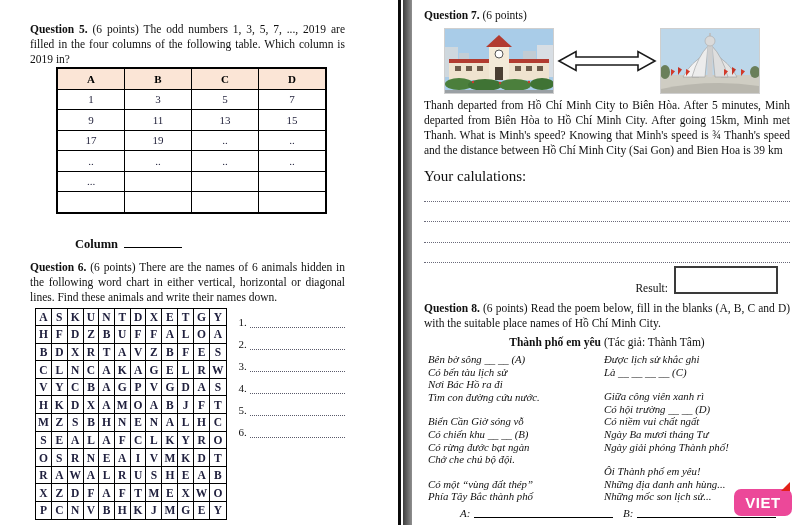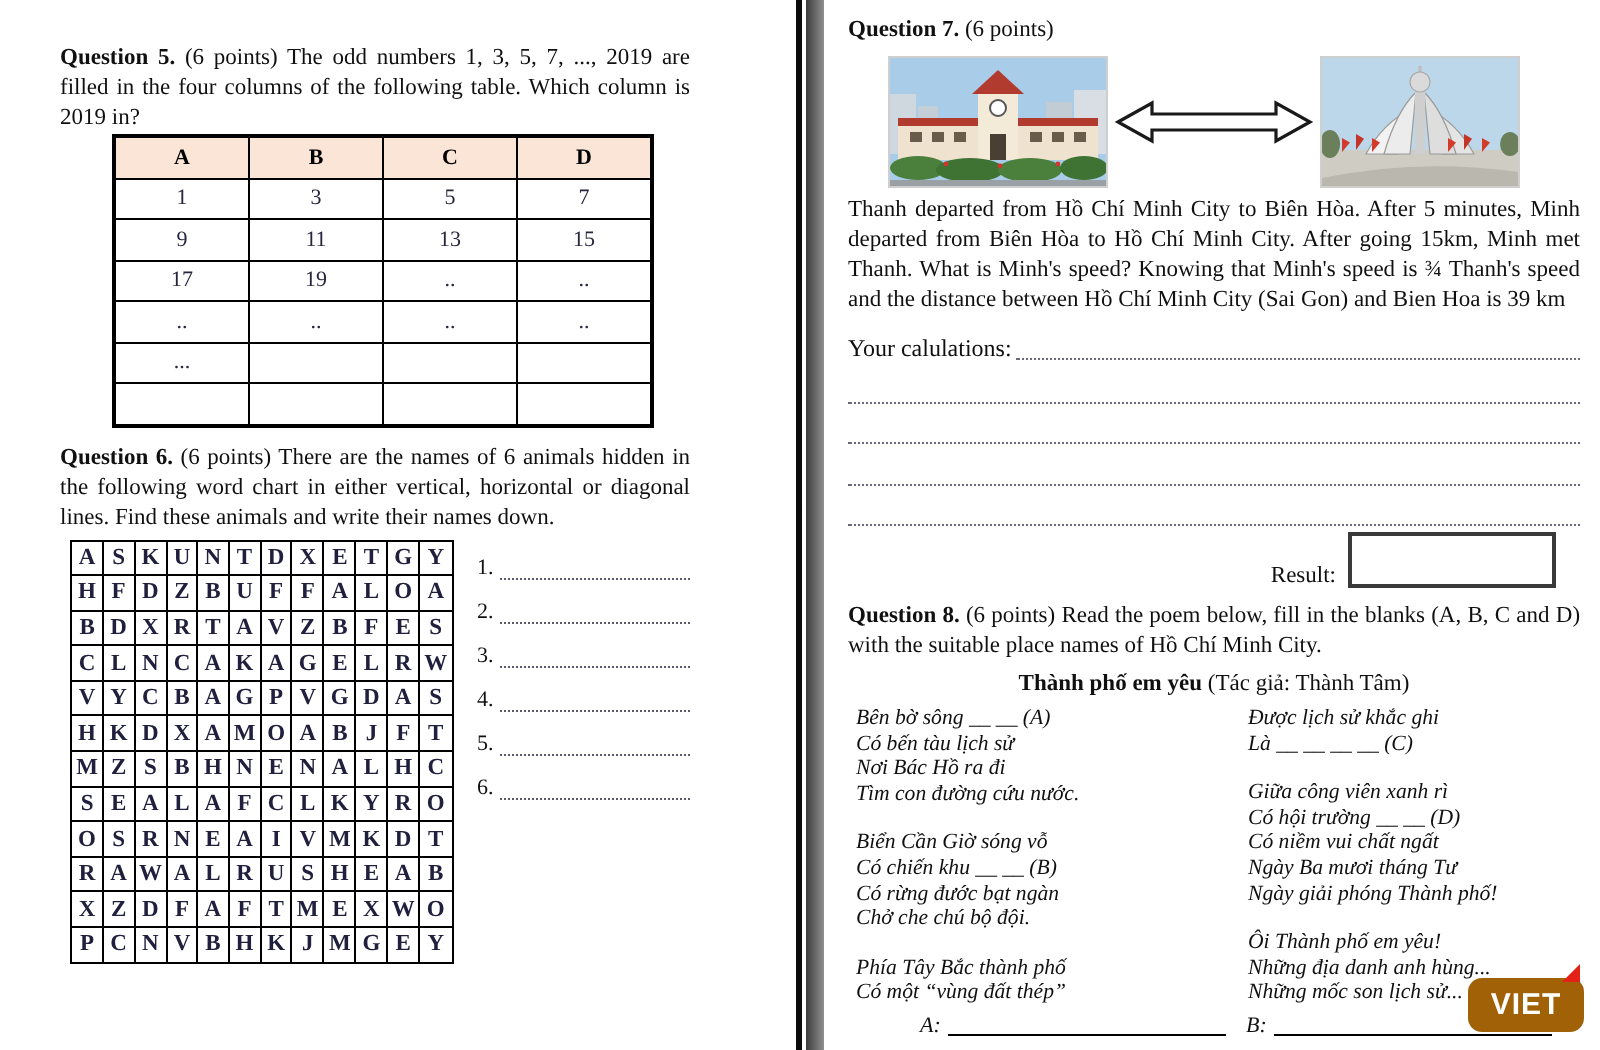--- a/index.html
+++ b/index.html
@@ -38,39 +38,39 @@
   .answers{margin-left:12px;padding-top:8px;font-size:11px;width:118px;}
   .answer-item{display:flex;align-items:flex-end;height:12px;margin-bottom:10px;}
   .answer-item .num{margin-right:3px;}
   .answer-item .dotted{flex:1;border-bottom:1.6px dotted #5a5a6a;height:9px;}
 
   
   .images-row{display:flex;align-items:center;margin:5px 0 0 20px;height:66px;}
   .img-frame{border:1px solid #cfcfcf;background:#fff;line-height:0;}
   .arrow-box{width:106px;display:flex;justify-content:center;align-items:center;}
   .q7-para{margin-top:4px;}
-  .calc-row{display:flex;align-items:center;font-size:12px;margin-top:10px;height:13px;}
+  .calc-row{display:flex;align-items:flex-start;font-size:15px;margin-top:10px;height:13px;flex-direction:column;}
   .dotfill{flex:1;border-bottom:1.6px dotted #6a6a7a;height:9px;margin-left:2px;}
   .dotline{border-bottom:1.6px dotted #6a6a7a;height:2px;margin-top:17.5px;}
   .result-row{display:flex;justify-content:flex-end;align-items:flex-end;margin-top:3px;font-size:11.5px;}
   .result-box{width:100px;height:24px;border:2px solid #3a3a3a;margin-left:6px;margin-right:12px;}
 
   
   .q8-head{margin-top:7px;}
   .poem-title{text-align:center;font-size:11.5px;margin-top:5px;}
-  .poem-cols{display:flex;margin-top:5px;font-style:italic;font-size:10.8px;line-height:12.6px;gap:20px;}
+  .poem-cols{display:flex;margin-top:5px;font-style:italic;font-size:10.8px;line-height:12.6px;}
   .poem-col-left{width:176px;padding-left:4px;}
   .poem-col-right{flex:1;}
   .stanza-gap{height:12px;}
   .abcd{margin-top:3px;font-style:italic;font-size:11px;}
   .abcd-row{display:flex;align-items:flex-end;margin:0 14px 9px 36px;height:13px;}
   .sline{flex:1;border-bottom:1.6px solid #000;height:9px;margin:0 10px 1px 4px;}
   .sline:last-child{margin-right:0;}
 
-  .viet-logo{position:absolute;left:734px;top:489px;width:58px;height:27px;background:#a16207;
+  .viet-logo{position:absolute;left:734px;top:489px;width:58px;height:27px;background:#ec4899;
     border-radius:7px;display:flex;align-items:center;justify-content:center;
     color:#fff;font-family:"Liberation Sans", sans-serif;font-weight:bold;font-size:15px;letter-spacing:.5px;}
   .viet-fold{position:absolute;right:2px;top:-7px;width:9px;height:9px;background:#e32119;
     clip-path:polygon(0 100%,100% 0,100% 100%);}
 </style>
 </head>
 <body>
 
 <div class="page">
 
@@ -122,20 +122,23 @@
           </tr>
           <tr>
             <td></td>
             <td></td>
             <td></td>
             <td></td>
           </tr>
         </tbody>
     </table>
 
+    <div class="column-answer">
+      <span class="bold">Column</span><span class="blank-line"></span>
+    </div>
 
     <div class="q6-wrap">
       <p class="q-text"><span class="bold">Question 6.</span>
         <span>(6 points)</span>
         <span>There are the names of 6 animals hidden in the following word chart in either vertical, horizontal or diagonal lines. Find these animals and write their names down.</span></p>
 
       <div class="q6-row">
         <table class="word-grid">
           <tbody>
               <tr>
@@ -433,22 +436,22 @@
           <div>Bên bờ sông __ __ (A)</div>
           <div>Có bến tàu lịch sử</div>
           <div>Nơi Bác Hồ ra đi</div>
           <div>Tìm con đường cứu nước.</div>
           <div class="stanza-gap"></div>
           <div>Biển Cần Giờ sóng vỗ</div>
           <div>Có chiến khu __ __ (B)</div>
           <div>Có rừng đước bạt ngàn</div>
           <div>Chở che chú bộ đội.</div>
           <div class="stanza-gap"></div>
+          <div>Có một “vùng đất thép”</div>
           <div>Phía Tây Bắc thành phố</div>
-          <div>Có một “vùng đất thép”</div>
         </div>
       <div class="poem-col-right">
           <div>Được lịch sử khắc ghi</div>
           <div>Là __ __ __ __ (C)</div>
           <div class="stanza-gap"></div>
           <div>Giữa công viên xanh rì</div>
           <div>Có hội trường __ __ (D)</div>
           <div>Có niềm vui chất ngất</div>
           <div>Ngày Ba mươi tháng Tư</div>
           <div>Ngày giải phóng Thành phố!</div>

